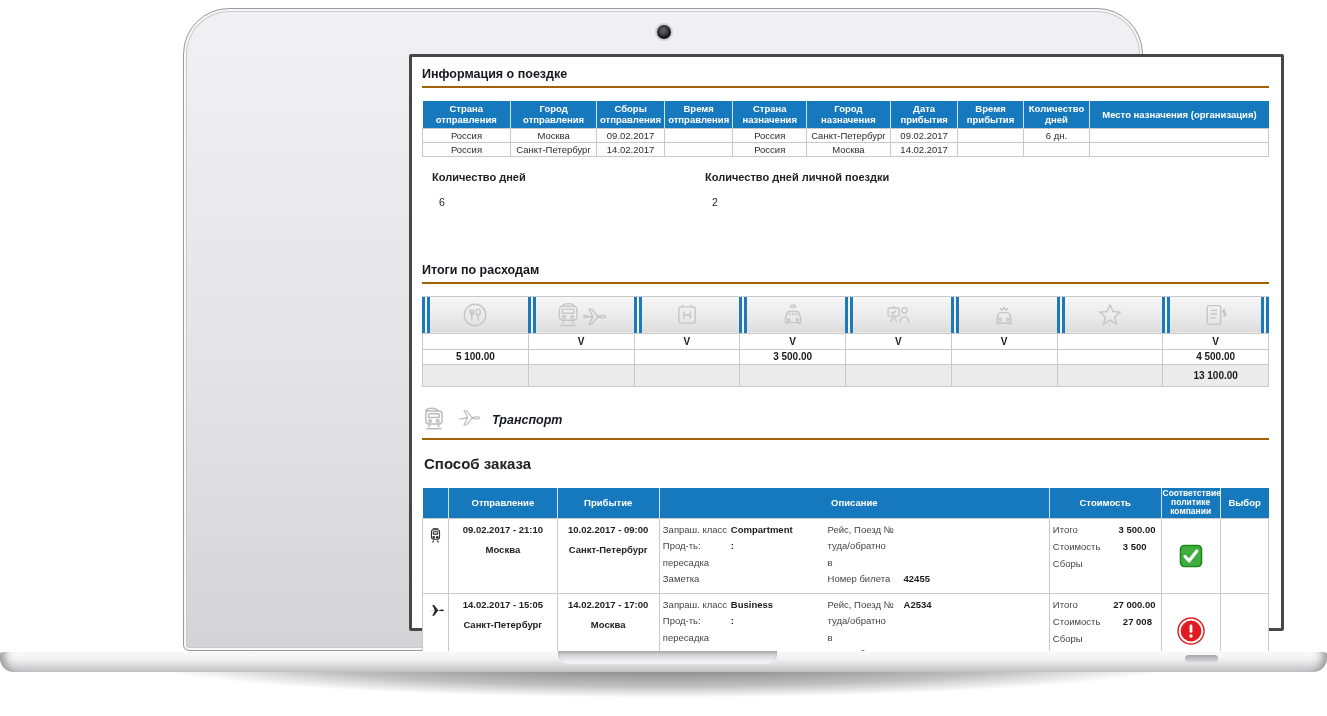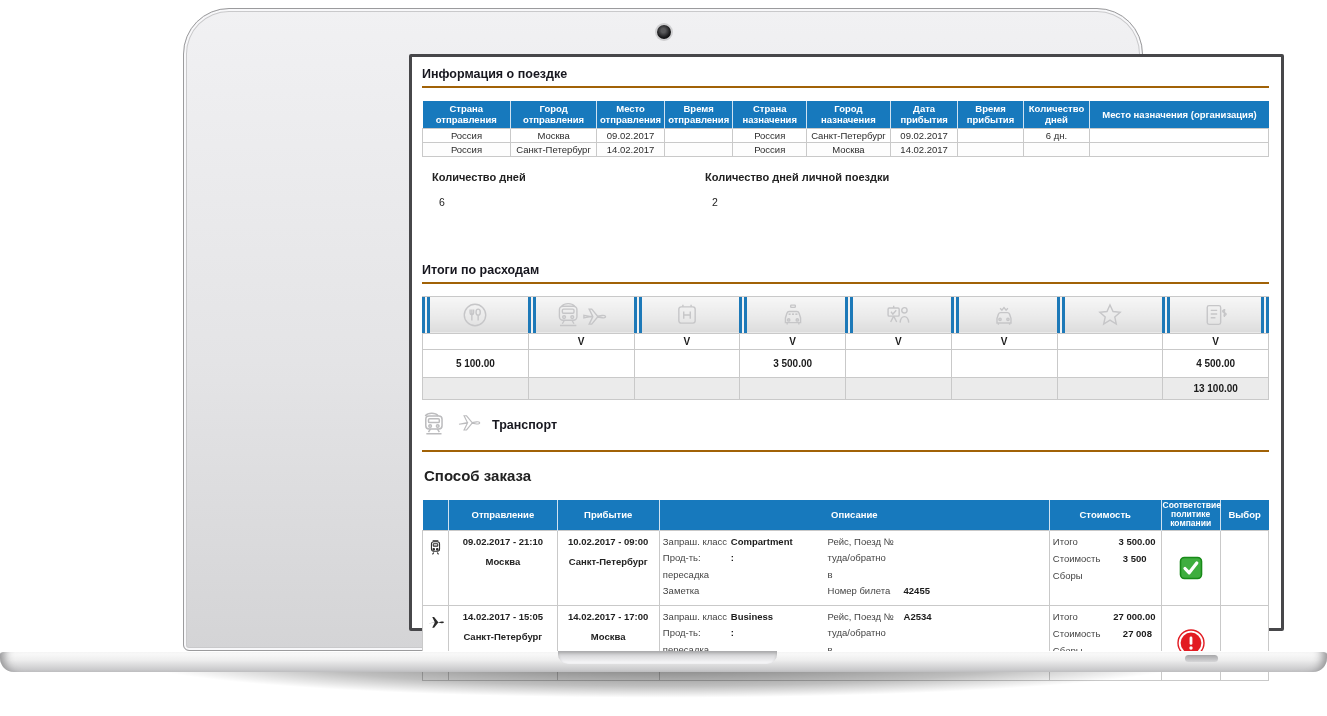--- a/index.html
+++ b/index.html
@@ -60,25 +60,25 @@
   .sum-tbl { margin-top:12px; table-layout:fixed; }
   .sum-tbl td { border:1px solid #c9c9c9; text-align:center; }
   .sum-icons td { position:relative; height:37px;
                   background:linear-gradient(180deg,#f7f7f7 0%,#e9e9e9 60%,#dcdcdc 100%); }
   .sum-icons td::before { content:""; position:absolute; left:-1px; top:0; bottom:0; width:8px;
                   background:linear-gradient(90deg,#1d79b8 0 3px,#f3f3f3 3px 5px,#1d79b8 5px 8px); }
   .sum-icons td:last-child::after { content:""; position:absolute; right:-1px; top:0; bottom:0; width:8px;
                   background:linear-gradient(90deg,#1d79b8 0 3px,#f3f3f3 3px 5px,#1d79b8 5px 8px); }
   .sum-icons svg { color:#c6c6c8; vertical-align:middle; }
   .sum-check td { height:16px; font-size:10px; font-weight:bold; color:#1b1b1b; }
-  .sum-val td  { height:28px; font-size:10px; font-weight:bold; color:#1b1b1b; }
+  .sum-val td  { height:15px; font-size:10px; font-weight:bold; color:#1b1b1b; }
   .sum-total td{ height:22px; font-size:10px; font-weight:bold; color:#1b1b1b; background:#ebebeb; }
 
   
-  .trans-head { margin-top:10px; padding-bottom:10px; }
+  .trans-head { margin-top:18px; padding-bottom:3px;font-style:italic; }
   .trans-head svg { color:#bcbcbe; margin-right:5px; }
   .trans-head .sec-title { margin-left:4px; }
 
   .order-label { margin:15px 0 0 2px; font-size:15px; font-weight:bold; color:#222; }
   .radios { display:flex; align-items:center; margin:17px 0 0 12px; font-size:10.5px; color:#333; }
   .radio { width:11px; height:11px; border-radius:50%; border:1px solid #8e8e90;
            background:radial-gradient(circle at 35% 30%, #fff, #dcdcdc); display:inline-block;
            position:relative; margin-right:6px; flex:none; }
   .radio.on::after { content:""; position:absolute; left:2.5px; top:2.5px; width:4px; height:4px;
            border-radius:50%; background:#4a4a4a; }
@@ -136,21 +136,21 @@
               <col style="width:9.9%">
               <col style="width:8%">
               <col style="width:7.7%">
             <col style="width:7.9%">
               <col style="width:21.1%">
           </colgroup>
           <tbody>
               <tr>
             <th>Страна отправления</th>
             <th>Город отправления</th>
-            <th>Место отправления</th>
+            <th>Сборы отправления</th>
             <th>Время отправления</th>
             <th>Страна назначения</th>
             <th>Город назначения</th>
             <th>Дата прибытия</th>
             <th>Время прибытия</th>
             <th>Количество дней</th>
             <th>Место назначения (организация)</th>
           </tr>
           <tr>
             <td>Россия</td>

